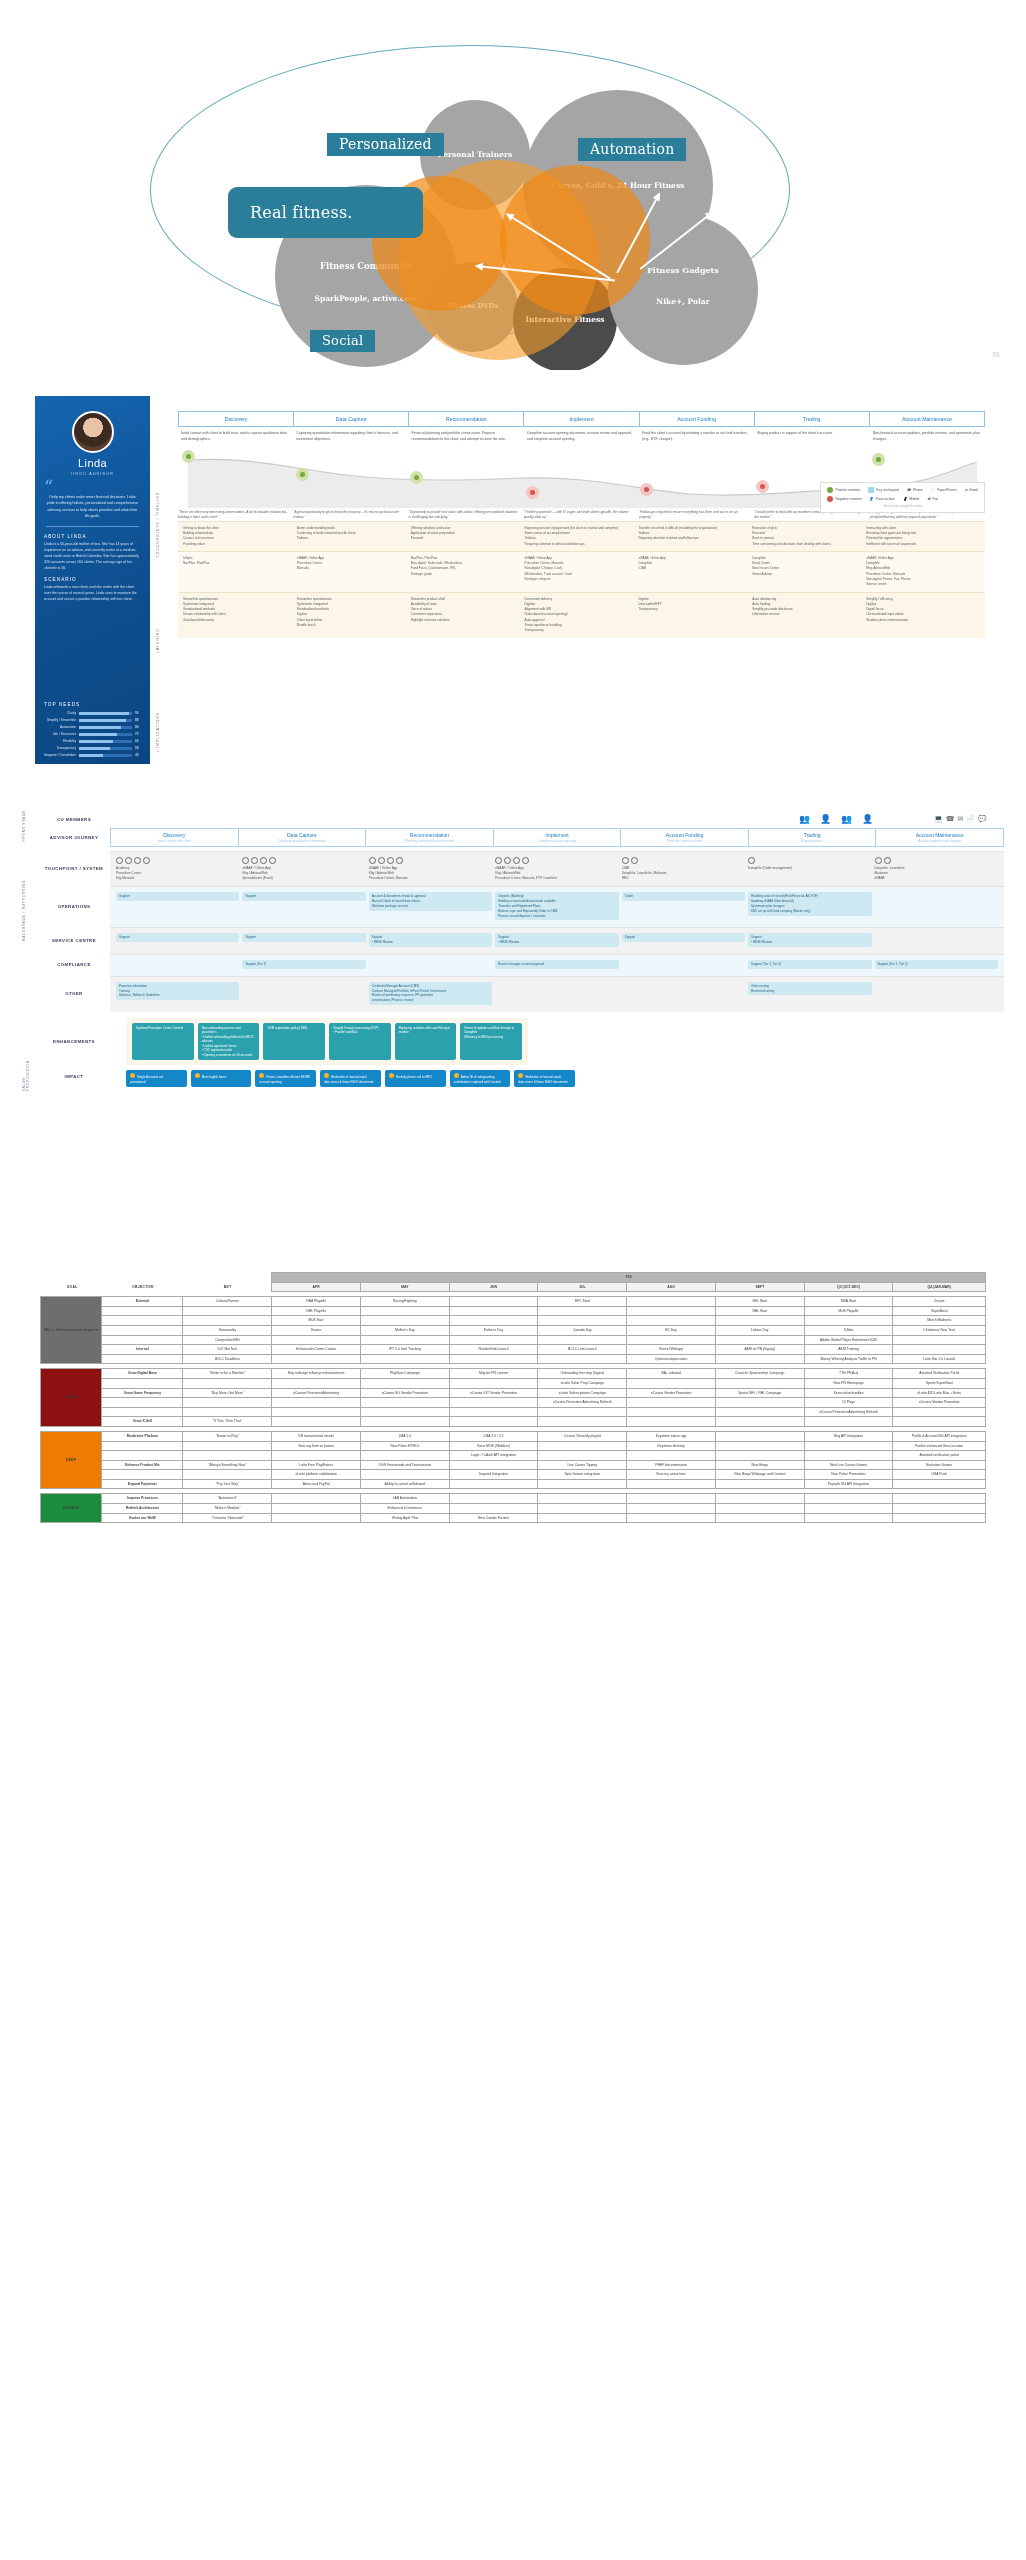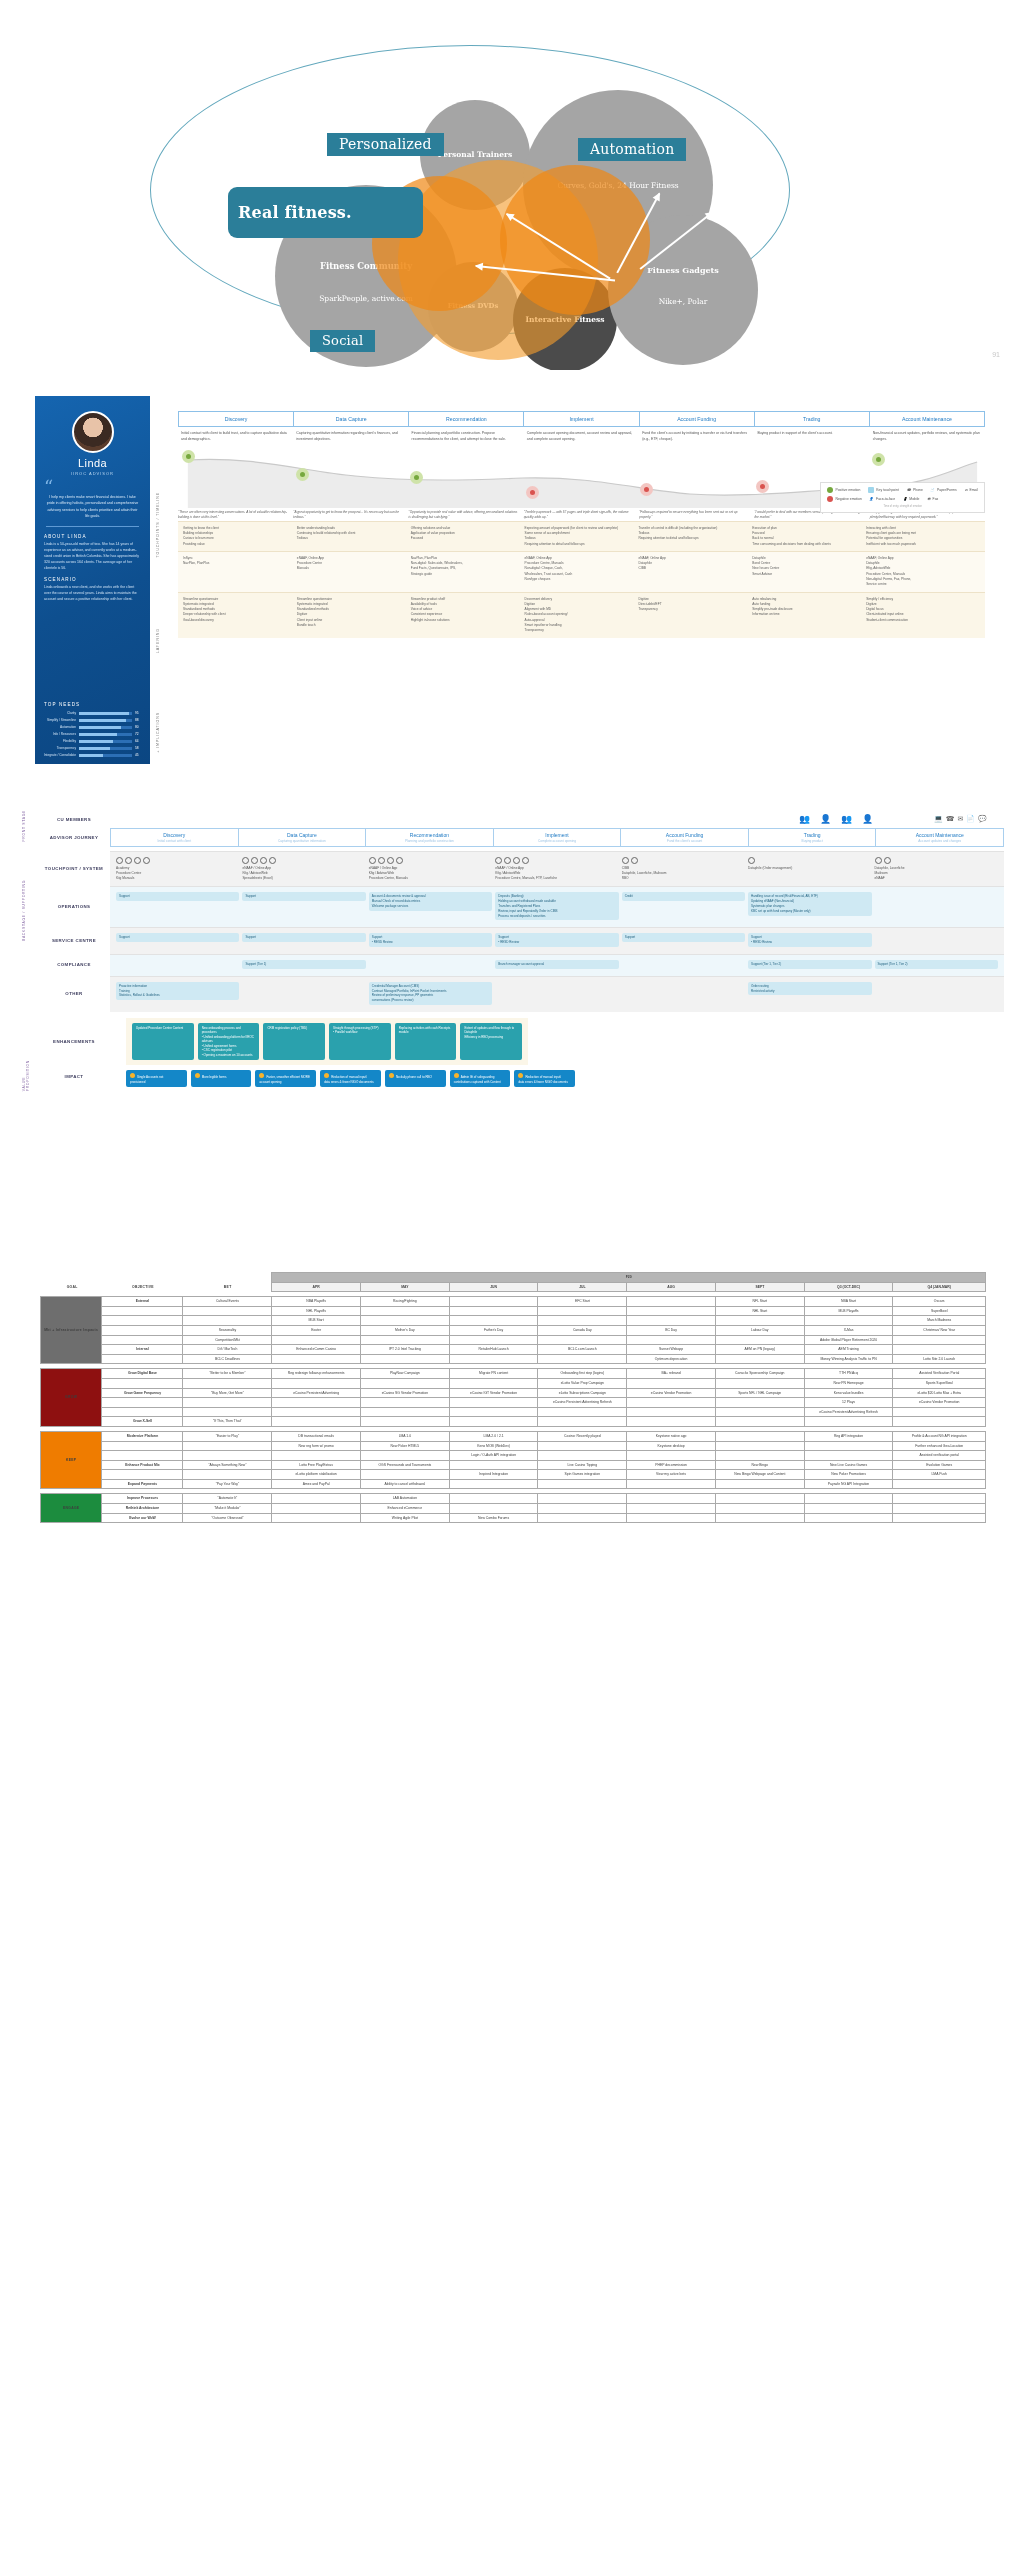--- a/index.html
+++ b/index.html
@@ -6,30 +6,30 @@
   html, body { margin:0; padding:0; background:#ffffff; }
   body { width:1026px; font-family:"Liberation Sans", sans-serif; color:#333; }
 
   
   #sec-ea { position:relative; width:1026px; height:370px; background:#fff; overflow:hidden; }
   #ea-stage { position:absolute; left:0; top:0; width:1026px; height:370px; }
   .ea-ell { position:absolute; border:1.2px solid #63a8bd; border-radius:50%; background:transparent; }
   .bub { position:absolute; border-radius:50%; display:flex; align-items:center; justify-content:center;
          text-align:center; color:#ffffff; font-family:"DejaVu Serif", serif; line-height:1.15; }
   .bub .t1 { font-weight:bold; display:block; }
-  .bub .t2 { font-weight:normal; display:block;margin-top:23px; }
+  .bub .t2 { font-weight:bold; display:block;margin-top:23px; }
   .grey  { background:#a5a5a5; }
   .grey2 { background:#9e9e9e; }
   .dark  { background:#4b4b4b; }
   .orange-lt { background:rgba(244,156,45,0.62); }
   .orange-md { background:rgba(240,135,20,0.70); }
   .orange-core { background:#f5820b; }
   .tag { position:absolute; background:#2b7e99; color:#fff; font-family:"DejaVu Serif", serif;
          padding:3px 12px 4px 12px; white-space:nowrap; letter-spacing:.2px; }
-  .tag.big { border-radius:9px; padding:16px 10px; font-weight:bold; }
+  .tag.big { border-radius:9px; padding:16px 22px; font-weight:normal; }
   .ea-arrow { position:absolute; background:#fff; height:1.6px; transform-origin:0 50%; }
   .ea-arrow::after { content:""; position:absolute; right:-1px; top:-3px; border-left:8px solid #fff;
         border-top:4px solid transparent; border-bottom:4px solid transparent; }
   #ea-pageno { position:absolute; right:26px; bottom:12px; font-size:7px; color:#c7c7c7;
                font-family:"Liberation Sans", sans-serif; }
   .map-title { color:#1f7ac4; font-size:12.5px; font-weight:400; letter-spacing:.2px; }
 
   
   #sec-advisor { position:relative; width:1026px; height:380px; background:#fff; }
   #adv-inner { position:absolute; left:35px; top:6px; width:956px; height:368px;

